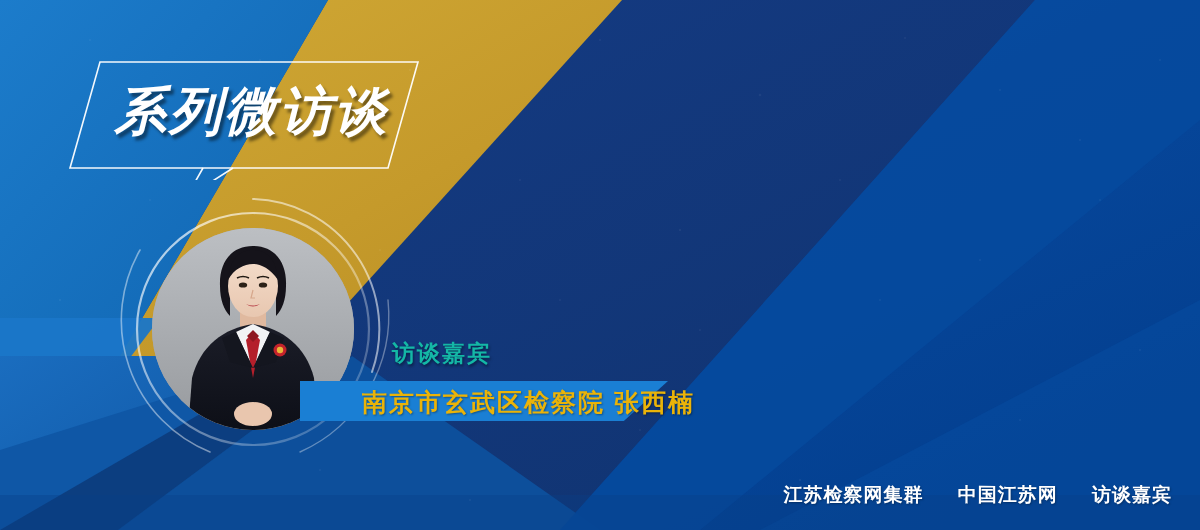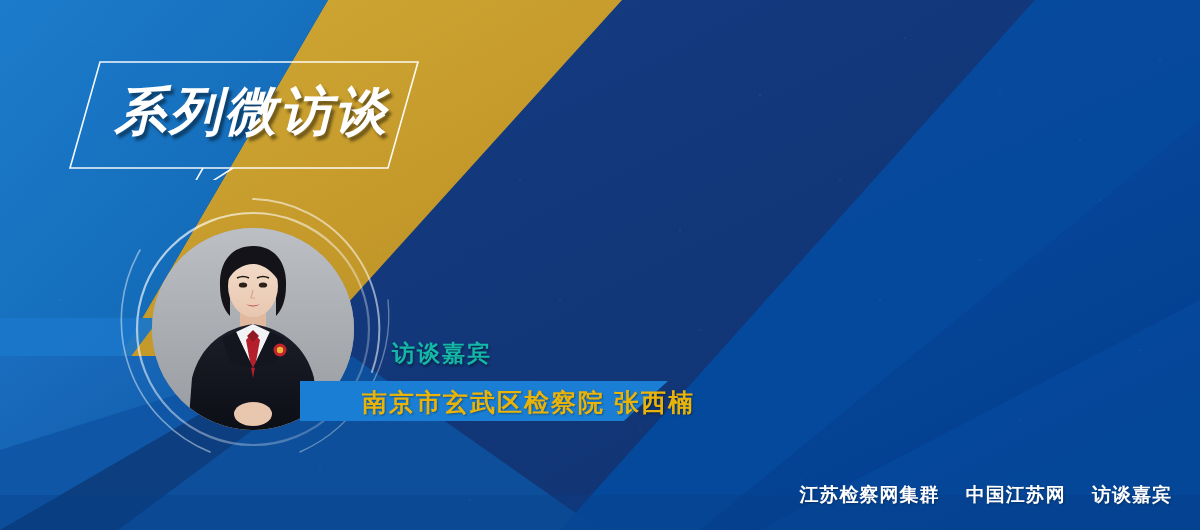--- a/index.html
+++ b/index.html
@@ -68,21 +68,21 @@
     text-shadow:1px 1px 2px rgba(0,0,0,.35);
   }
 
   
   #footer-credits{
     position:absolute;right:28px;bottom:22px;
     color:#ffffff;font-size:19px;letter-spacing:1px;font-weight:bold;
     white-space:nowrap;
     text-shadow:1px 1px 2px rgba(0,0,0,.3);
   }
-  #footer-credits span{margin-left:20px;}
+  #footer-credits span{margin-left:28px;}
   #footer-credits span:first-child{margin-left:4px;}
 
   
   #speckle{position:absolute;inset:0;opacity:.5;pointer-events:none;}
 </style>
 </head>
 <body>
 
 <div id="banner">
 

